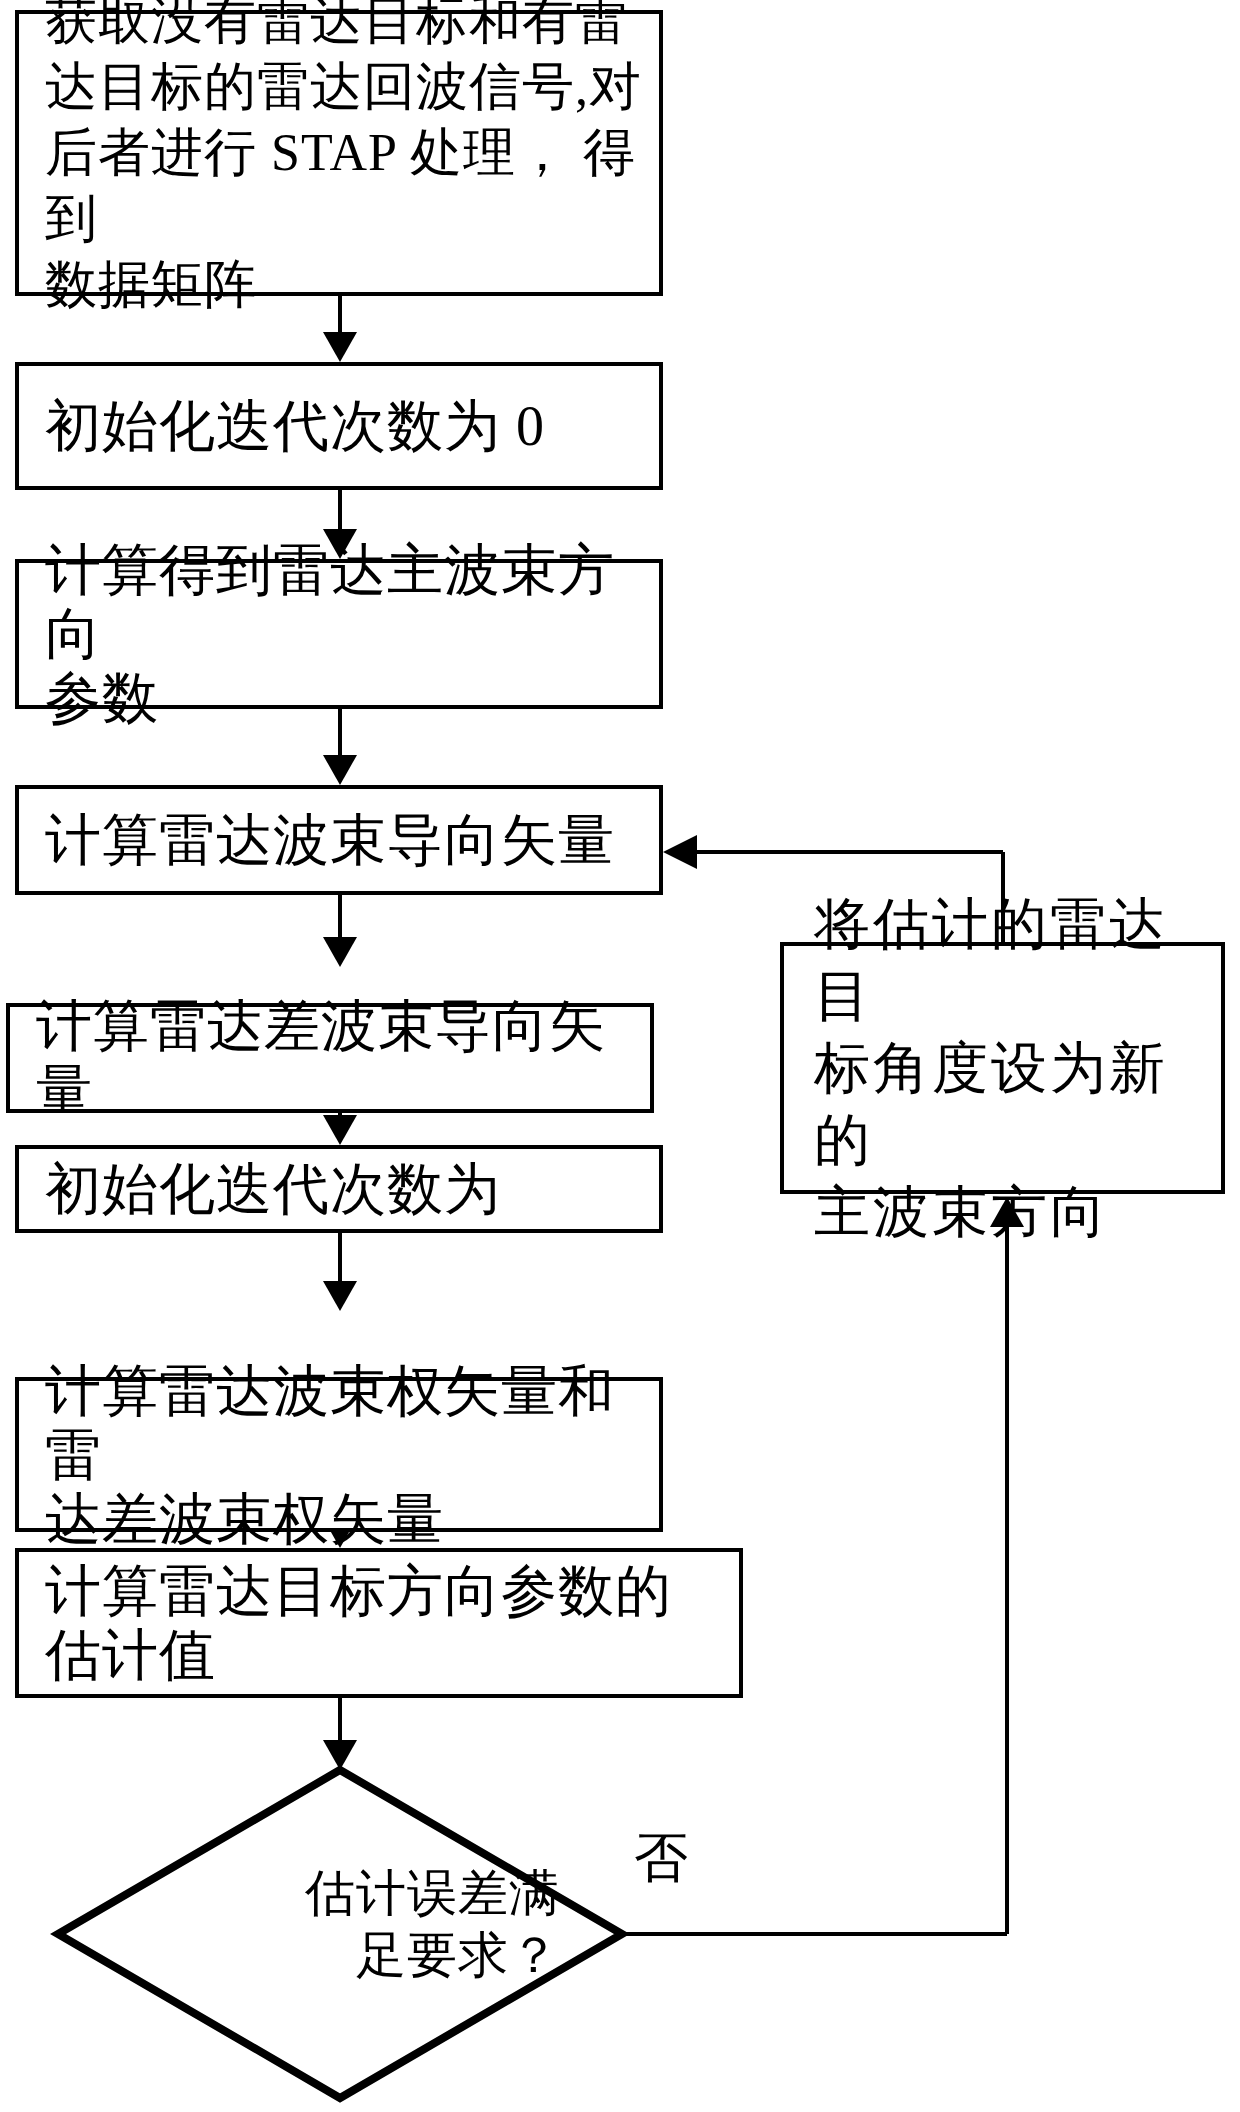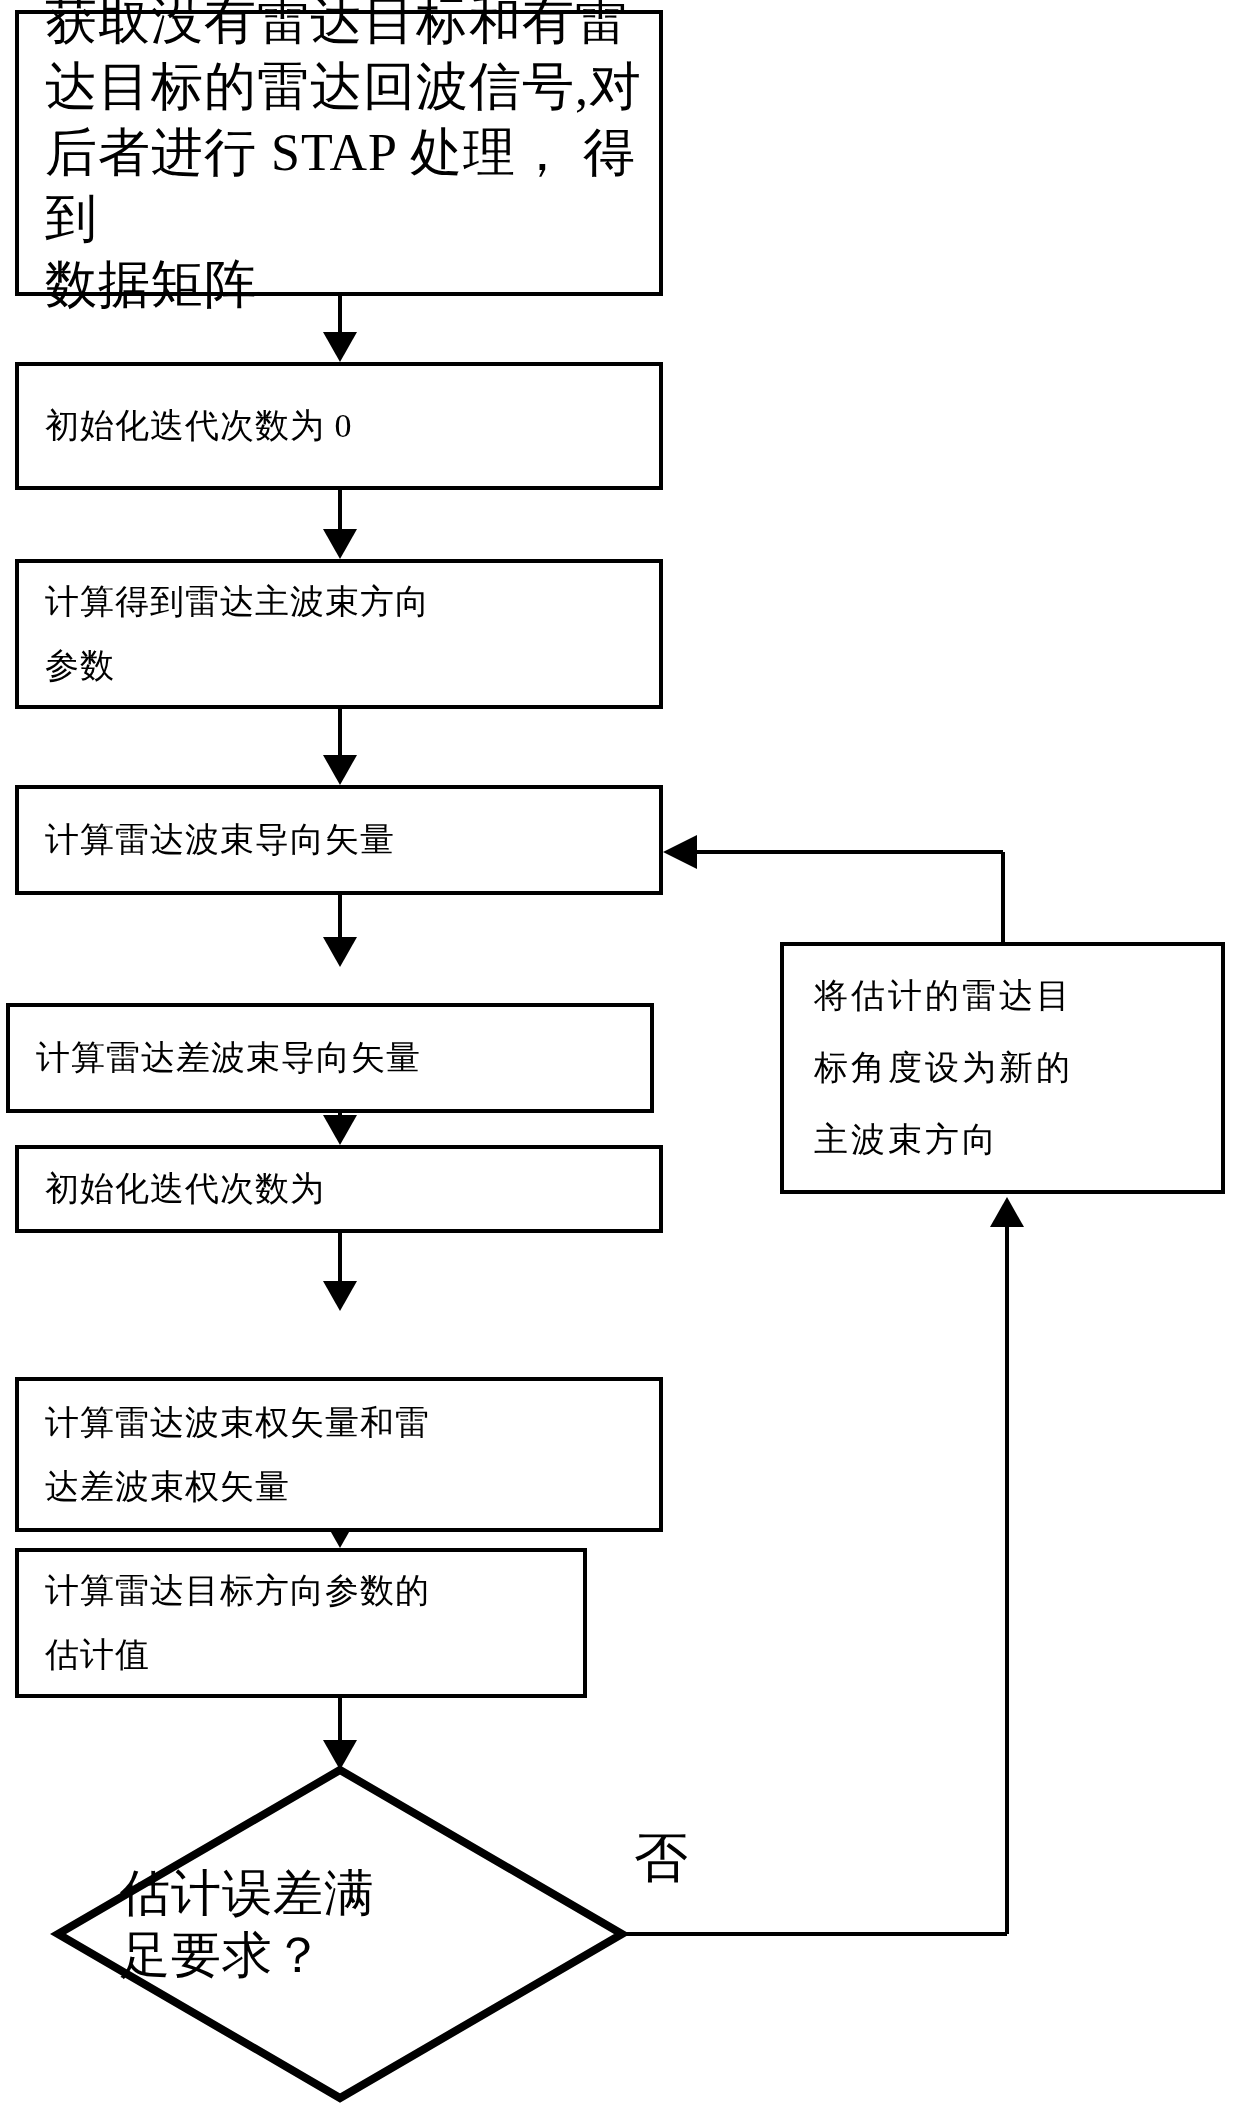--- a/index.html
+++ b/index.html
@@ -26,41 +26,41 @@
   }
   .node {
     position: absolute;
     box-sizing: border-box;
     border: 4px solid #000000;
     background: #ffffff;
     display: flex;
     align-items: center;
     padding-left: 26px;
     padding-right: 10px;
-    font-size: 34px;
+    font-size: 56px;
     line-height: 64px;
     letter-spacing: 1px;
     white-space: pre-line;
     font-weight: 400;
   }
   .node.big-first {
     font-size: 52px;
     line-height: 66px;
   }
   .node.loop-box {
     letter-spacing: 3px;
     line-height: 72px;
     padding-left: 30px;
   }
   .decision-text {
     position: absolute;
     left: 120px;
     top: 1862px;
     width: 440px;
-    text-align: left;
+    text-align: right;
     font-size: 50px;
     line-height: 62px;
     letter-spacing: 1px;
     white-space: pre-line;
   }
   .no-label {
     position: absolute;
     left: 634px;
     top: 1830px;
     font-size: 54px;
@@ -121,21 +121,21 @@
 
   <div class="node" style="left:15px; top:785px; width:648px; height:110px;">计算雷达波束导向矢量</div>
 
   <div class="node" style="left:6px; top:967px; width:648px; height:110px;margin-top:36px;">计算雷达差波束导向矢量</div>
 
   <div class="node" style="left:15px; top:1145px; width:648px; height:88px;">初始化迭代次数为</div>
 
   <div class="node" style="left:15px; top:1377px; width:648px; height:155px;">计算雷达波束权矢量和雷
 达差波束权矢量</div>
 
-  <div class="node" style="left:15px; top:1548px; width:572px; height:150px;">计算雷达目标方向参数的
+  <div class="node" style="left:15px; top:1548px; width:728px; height:150px;">计算雷达目标方向参数的
 估计值</div>
 
   <div class="node loop-box" style="left:780px; top:942px; width:445px; height:252px;">将估计的雷达目
 标角度设为新的
 主波束方向</div>
 
   <div class="decision-text">估计误差满
 足要求？</div>
 
   <div class="no-label">否</div>

